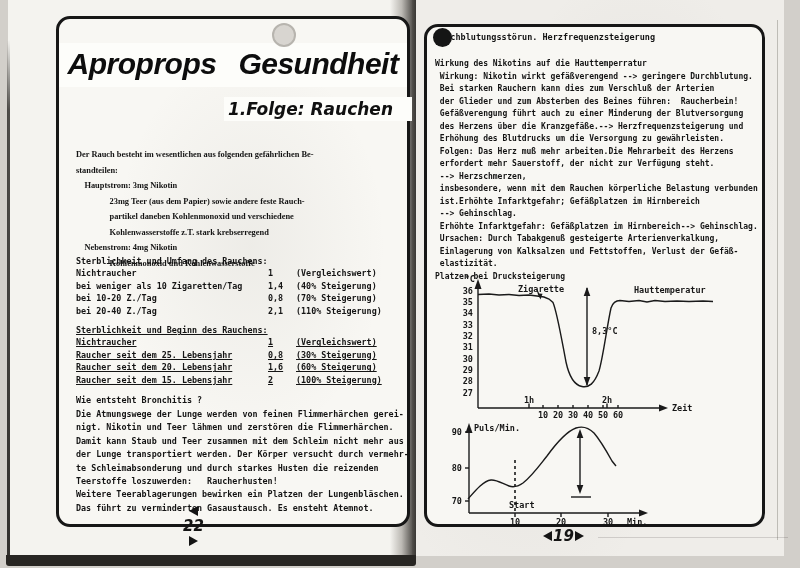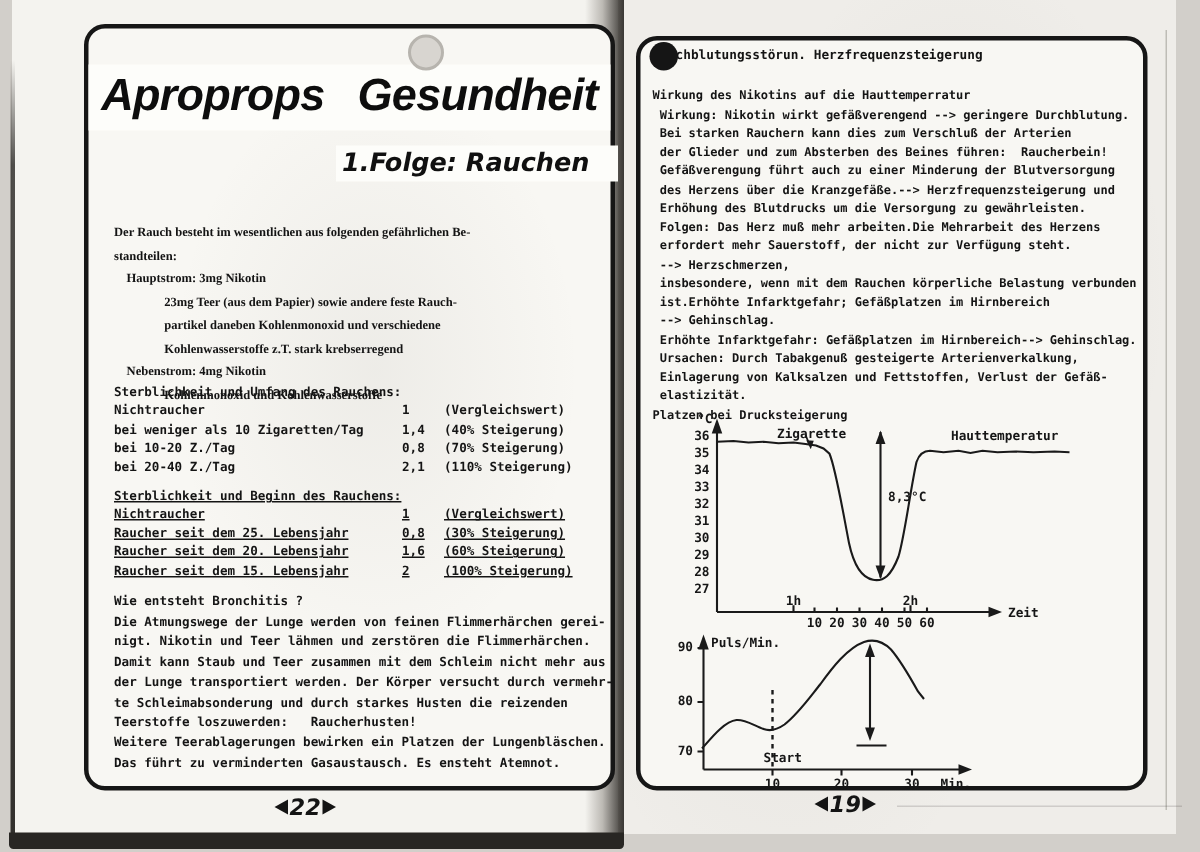--- a/index.html
+++ b/index.html
@@ -51,21 +51,21 @@
   .t-value{width:28px;flex:0 0 28px;}
   .t-note{flex:1;}
   .lp-t1{top:236px;}
   .lp-t2{top:305px;text-decoration:underline;}
   .lp-bron-head{top:375px;line-height:13.4px;}
   .lp-bron{top:389px;line-height:13.4px;}
 
   .pager{position:absolute;display:flex;align-items:center;gap:1px;
     font-family:"DejaVu Sans",sans-serif;font-style:italic;font-weight:bold;
     font-size:15px;color:#141414;}
-  .pager-left{left:183px;top:529px;}
+  .pager-left{left:183px;top:506px;flex-direction:column;}
   .pager-right{left:543px;top:527px;}
   .tri{width:0;height:0;border-top:5px solid transparent;border-bottom:5px solid transparent;display:inline-block;}
   .tri-l{border-right:9px solid #141414;}
   .tri-r{border-left:9px solid #141414;}
 
   .rp-header{position:absolute;left:8px;top:5px;display:flex;align-items:center;
     font-size:8.5px;font-weight:bold;color:#141414;font-family:"DejaVu Sans Mono",monospace;white-space:pre;}
   .rp-body{left:8px;top:31px;font-size:8px;line-height:12.5px;}
 
   svg text{font-family:"DejaVu Sans Mono",monospace;font-weight:bold;fill:#161616;}

